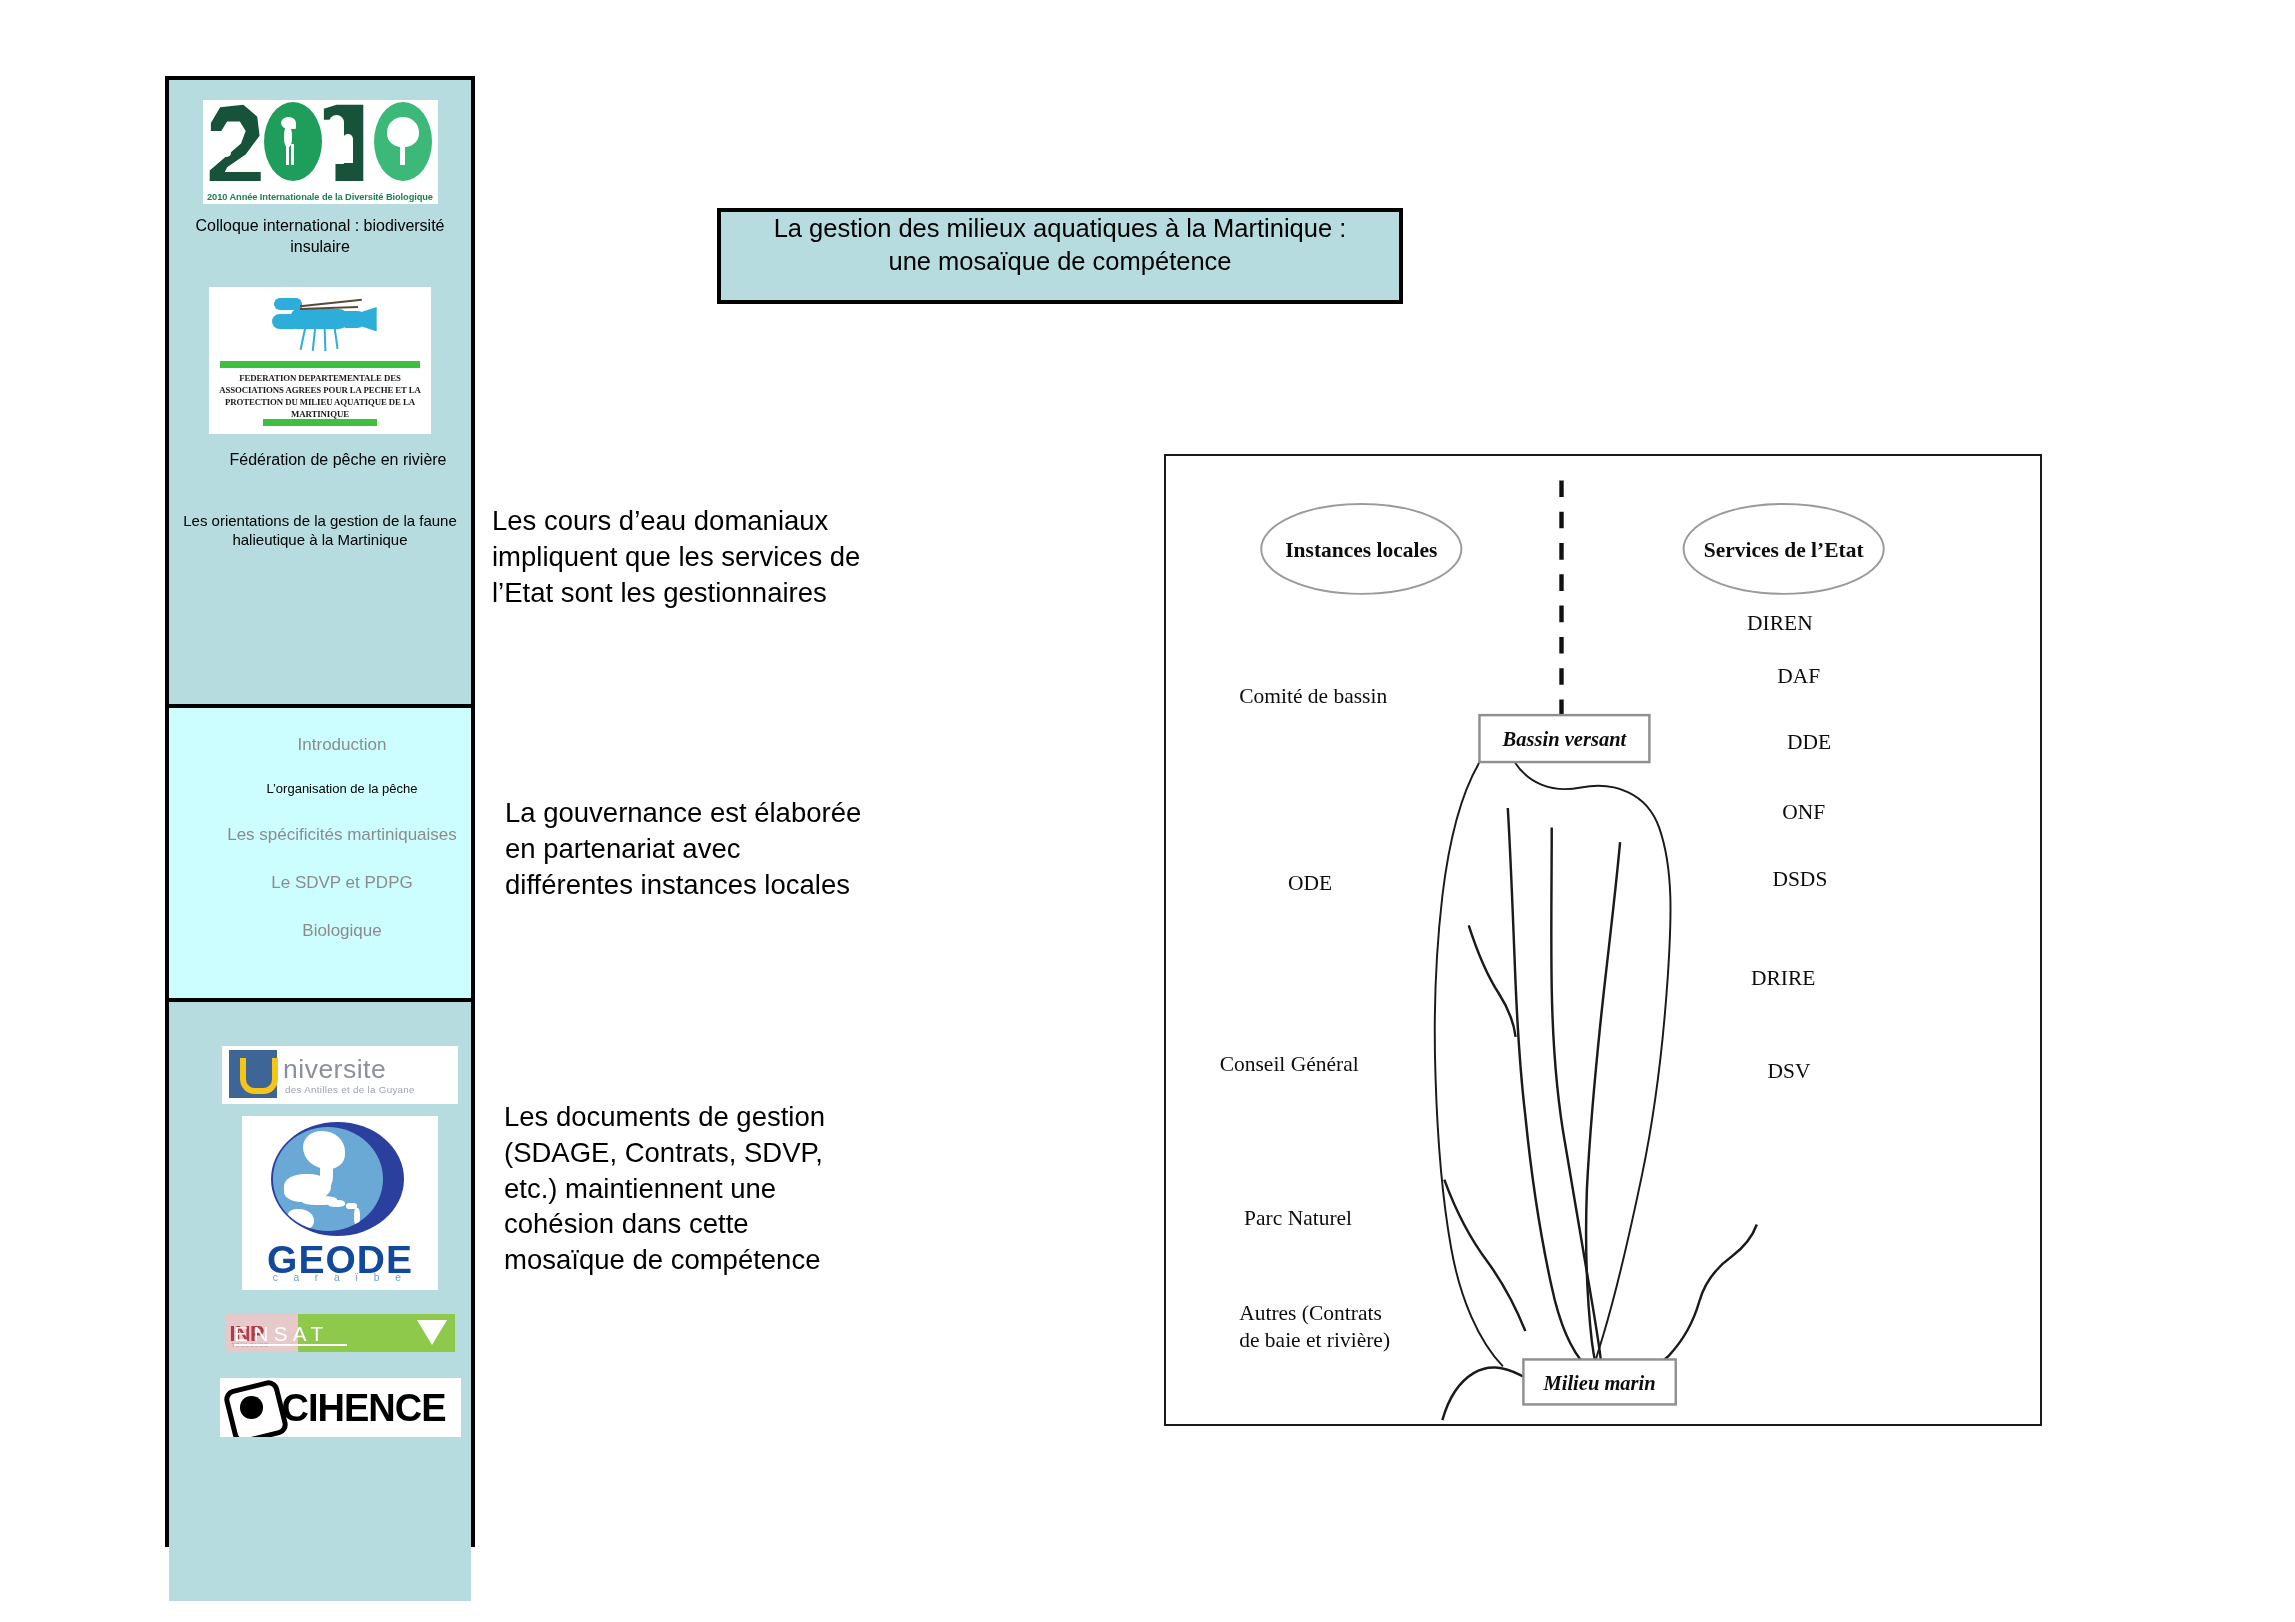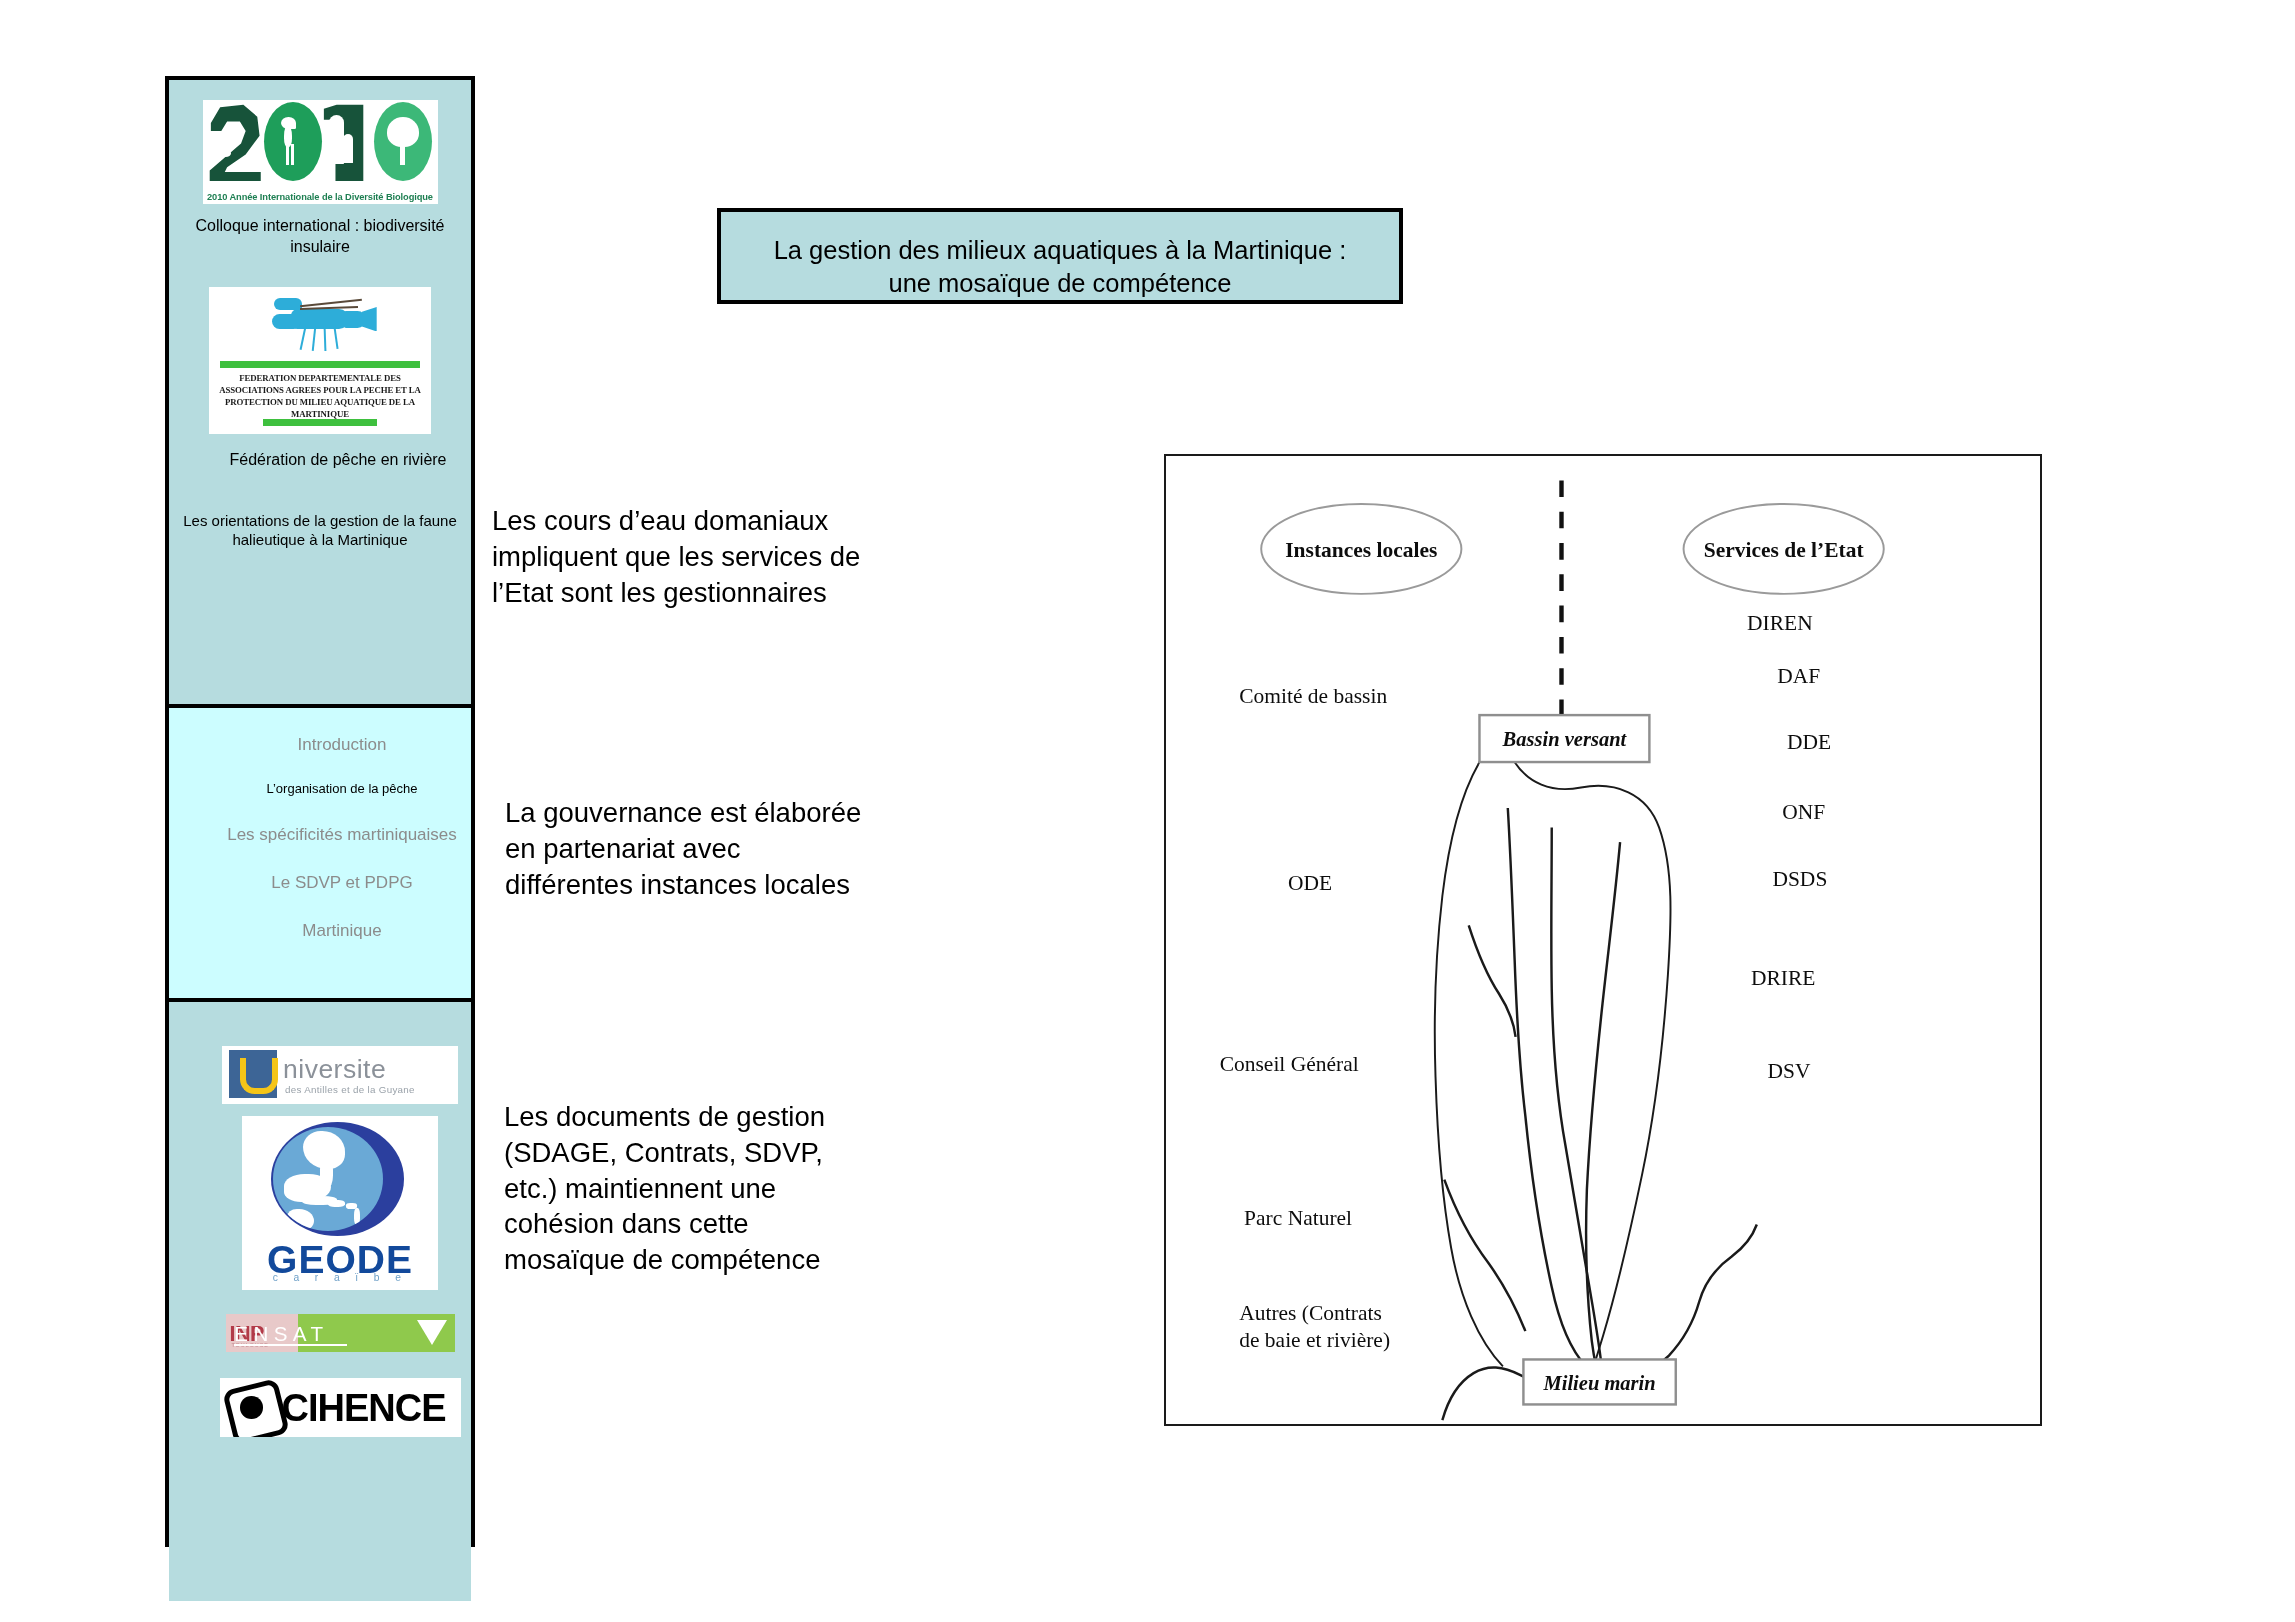--- a/index.html
+++ b/index.html
@@ -136,21 +136,21 @@
   }
   .cih-word{
     position:absolute;left:62px;top:8.8px;font-size:38px;font-weight:bold;
     color:#000;font-family:"Liberation Sans",sans-serif;letter-spacing:-1px;
   }
 
   
   #title-banner{
     position:absolute;left:717px;top:208px;width:686px;height:96px;
     background:#b6dcdf;border:4.4px solid #000;box-sizing:border-box;
-    display:flex;align-items:flex-end;justify-content:center;
+    display:flex;align-items:flex-start;justify-content:center;
   }
   #title-banner .ttxt{
     text-align:center;font-size:25.5px;line-height:1.30;color:#000;
     font-family:"Liberation Sans",sans-serif;white-space:pre-line;
   }
 
   
   .para{
     position:absolute;color:#000;font-size:27.5px;line-height:1.30;
     font-family:"Liberation Sans",sans-serif;white-space:pre-line;
@@ -235,21 +235,21 @@
 halieutique à la Martinique</div>
   </div>
 
   <div class="side-band band-nav">
     <div class="nav-list">
       <div class="nav-item">Introduction</div>
       <div class="nav-item active">L’organisation de la pêche</div>
       <div class="nav-item">Les spécificités
 martiniquaises</div>
       <div class="nav-item">Le SDVP et PDPG</div>
-      <div class="nav-item">Martinique</div>
+      <div class="nav-item">Biologique</div>
     </div>
   </div>
 
   <div class="side-band band-bottom">
 
     <div class="logo-frame" id="logoUAG">
       <div class="uag-sq"></div>
       <div class="uag-u"></div>
       <div class="uag-word">niversite</div>
       <div class="uag-sub">des Antilles et de la Guyane</div>

